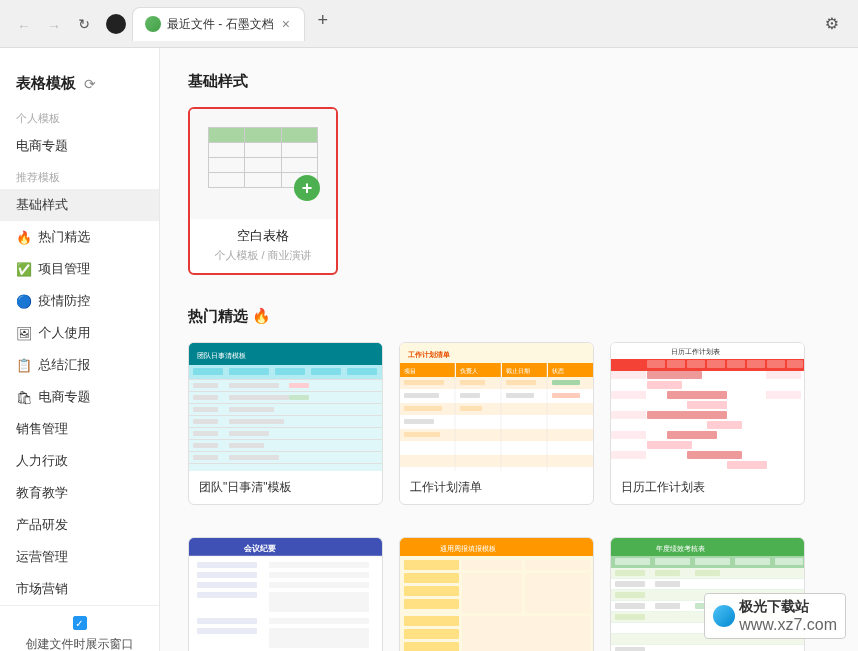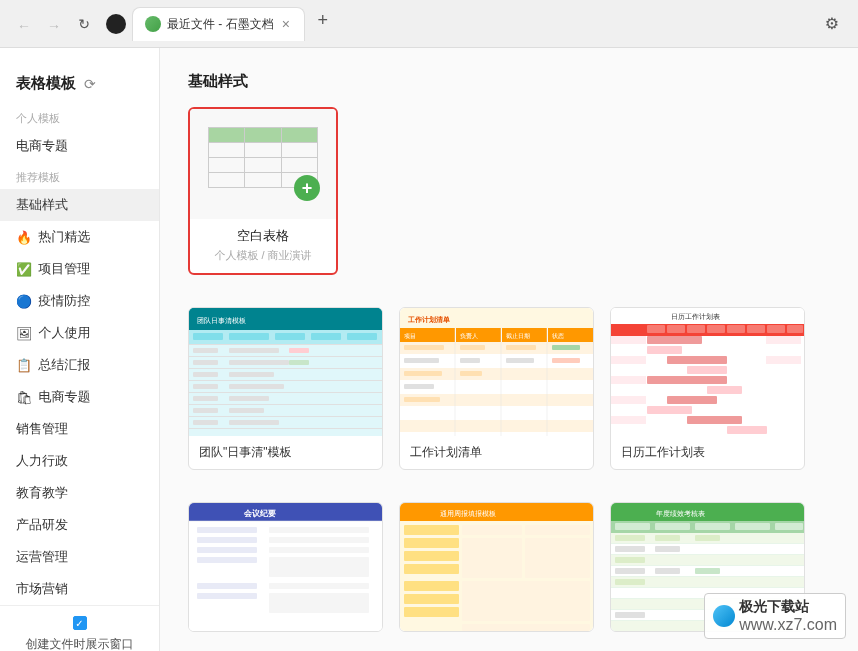--- a/index.html
+++ b/index.html
@@ -360,20 +360,21 @@
           </div>
           <div class="plus-circle">+</div>
         </div>
         <div class="card-label-area">
           <div class="card-title">空白表格</div>
           <div class="card-subtitle">个人模板 / 商业演讲</div>
         </div>
       </div>
     </div>
 
+    <div class="section-title">热门精选 🔥</div>
     <div class="template-grid">
 
       <div class="template-card regular">
         <div class="template-preview preview-teal">
           <svg width="195" height="128">
 
             <rect x="0" y="0" width="195" height="22" fill="#00838f"></rect>
             <text x="8" y="15" font-size="7" fill="white" font-family="sans-serif">团队日事清模板</text>
 
             <rect x="0" y="22" width="195" height="14" fill="#b2ebf2"></rect>

